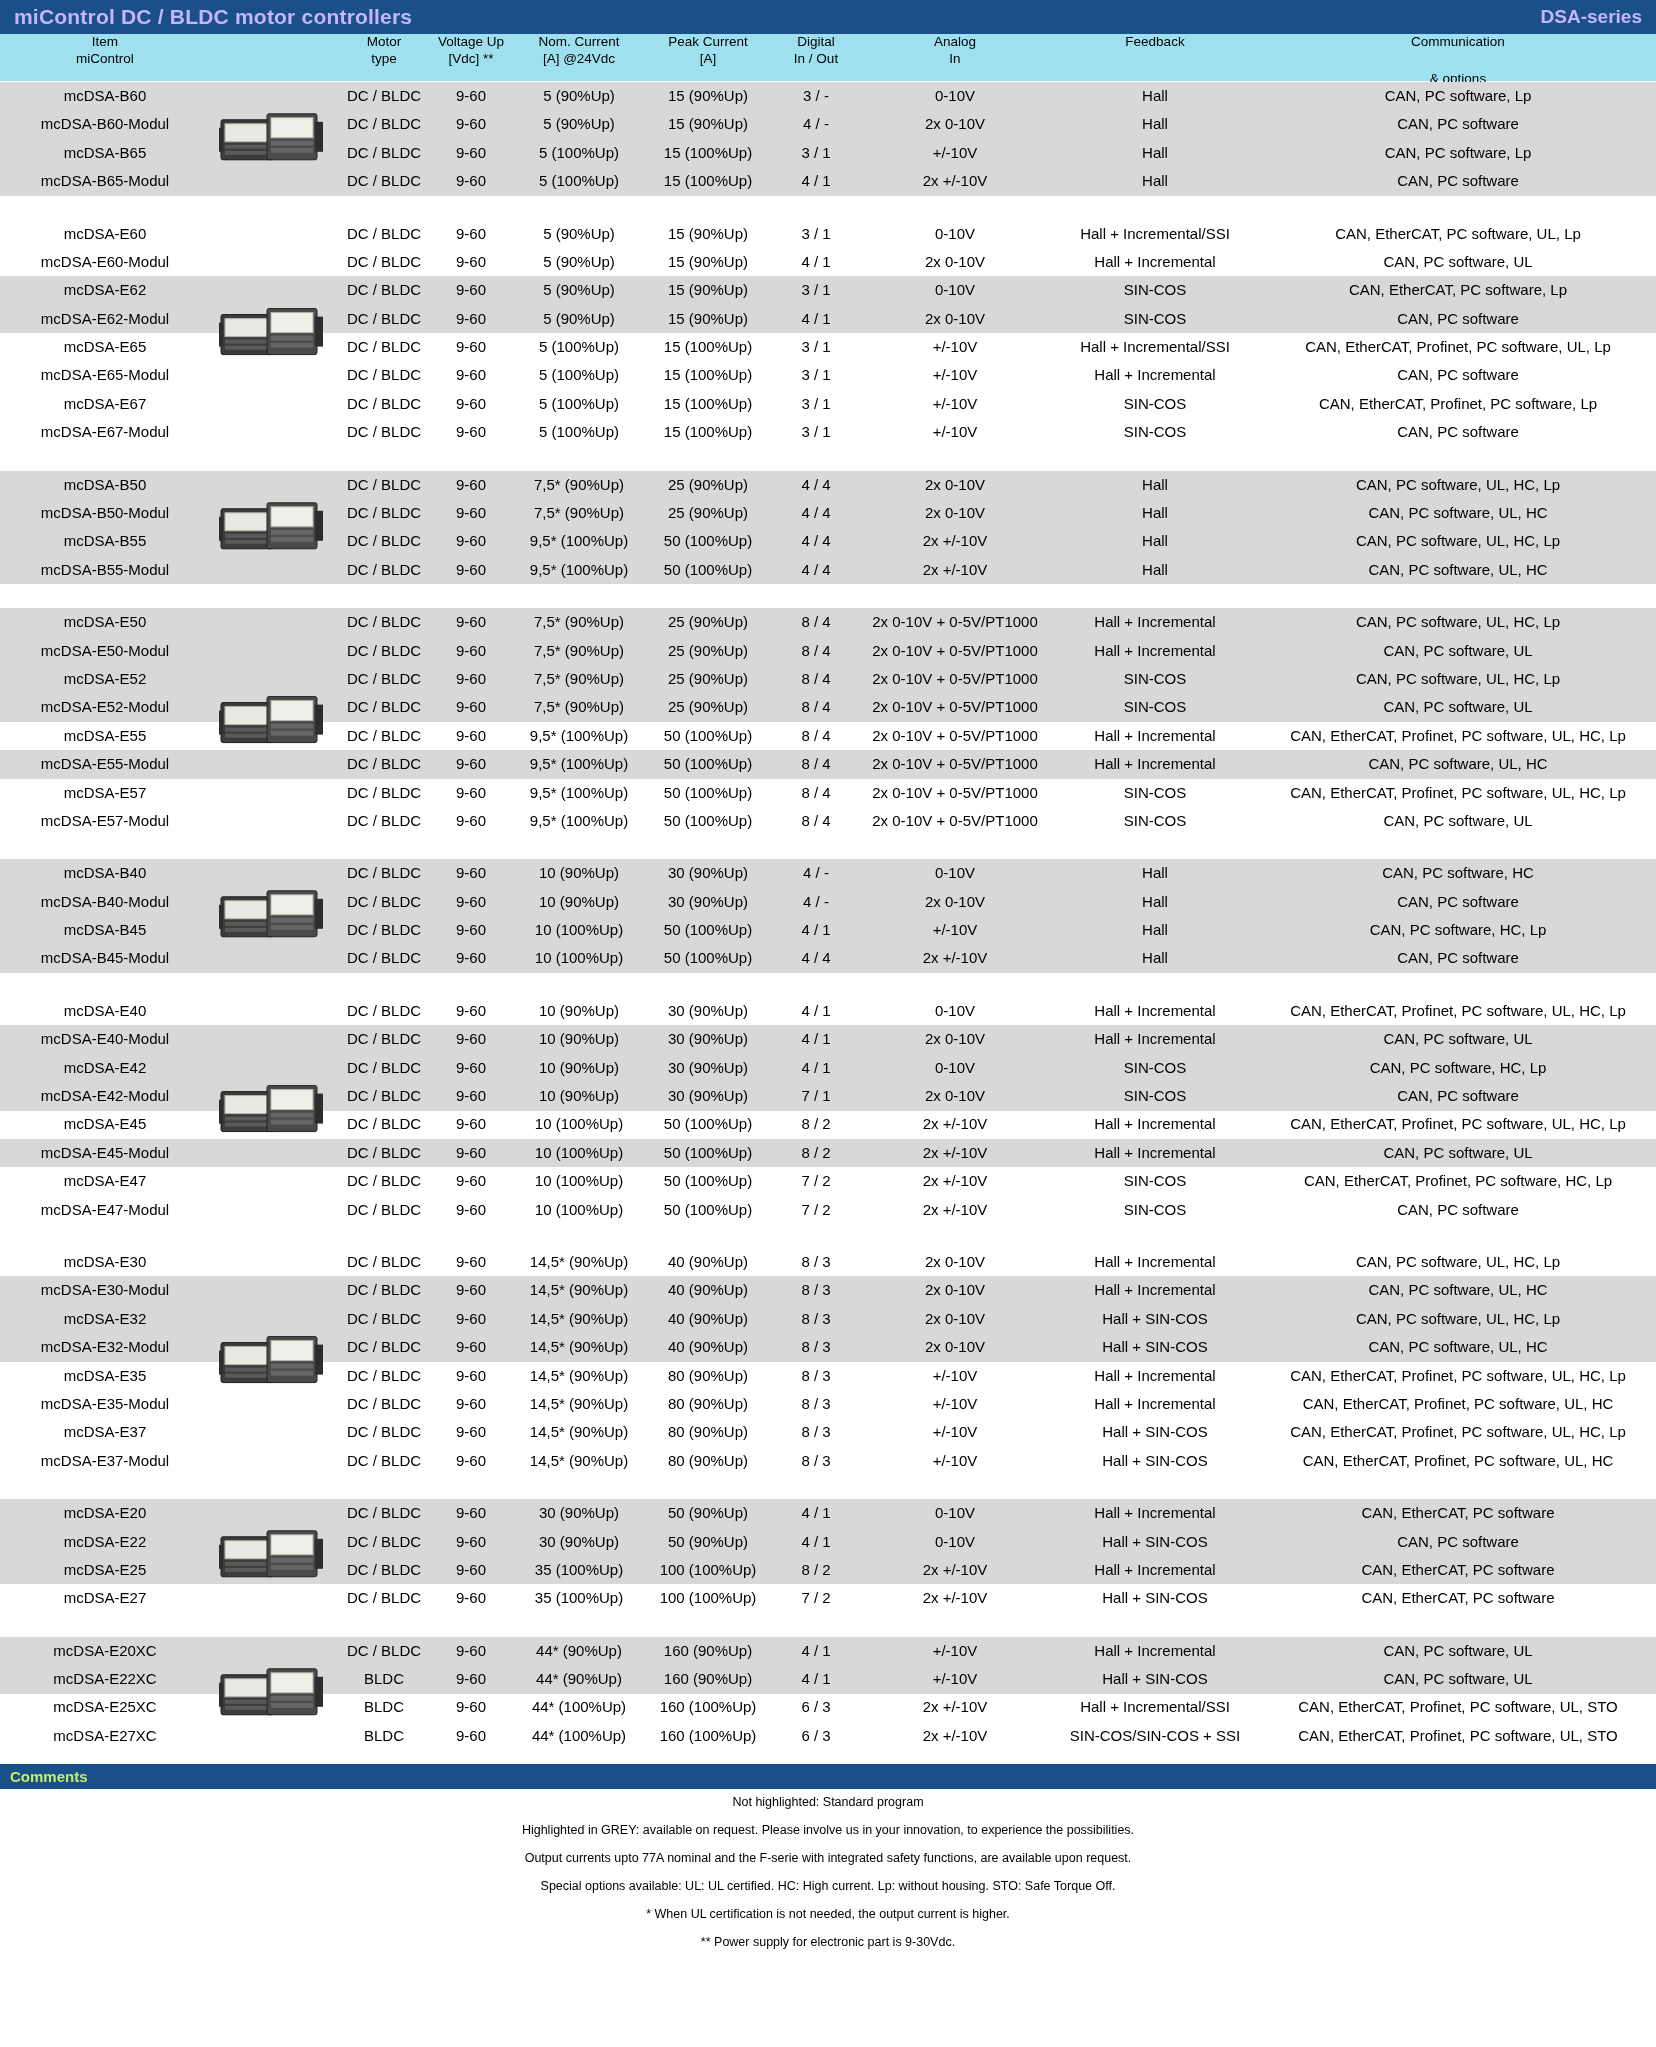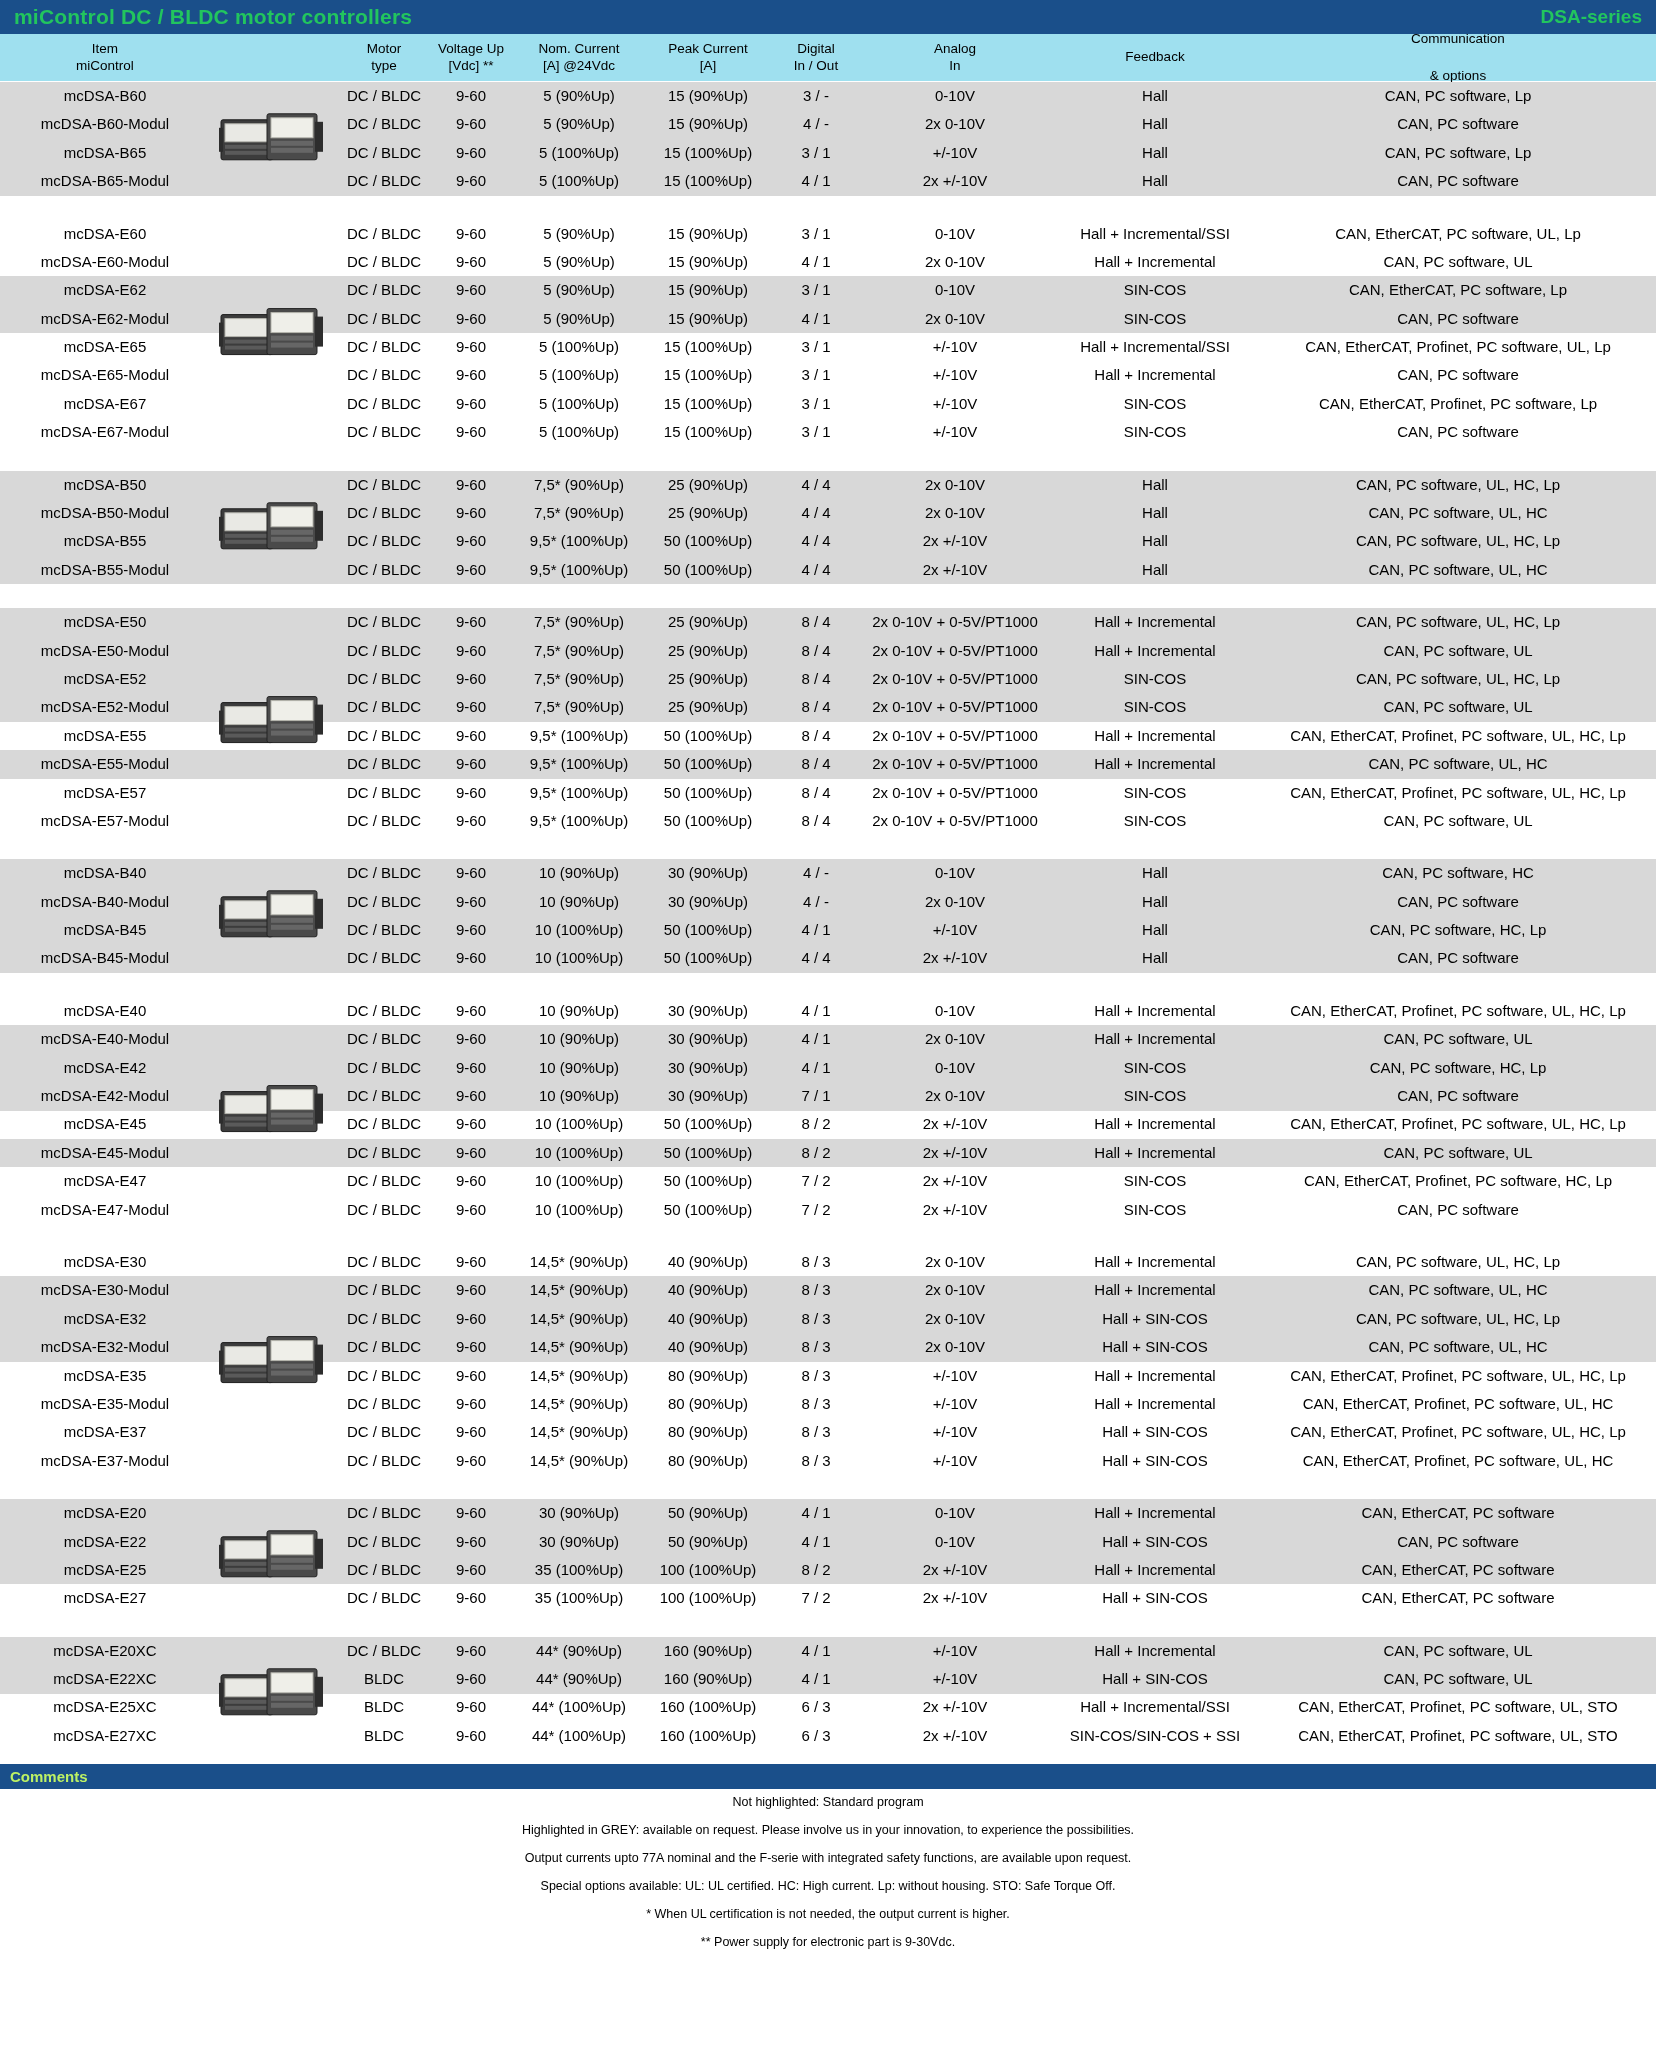--- a/index.html
+++ b/index.html
@@ -11,40 +11,40 @@
   .page {
     width: 1656px;
     min-height: 2047px;
     position: relative;
     background: #ffffff;
   }
   
   .titlebar {
     height: 34px;
     background: #1a4f8a;
-    color: #22c55e;
+    color: #c4b5fd;
     display: flex;
     align-items: center;
     justify-content: space-between;
     padding: 0 14px;
   }
   .titlebar .t-left {
     font-size: 21px;
     font-weight: bold;
     letter-spacing: 0.2px;
   }
   .titlebar .t-right {
     font-size: 19px;
     font-weight: bold;
   }
   
   .headerrow {
     background: #9fe0ef;
     display: flex;
-    align-items: center;
+    align-items: flex-start;
     height: 48px;
     border-bottom: 1px solid #ffffff;
   }
   .headerrow .hc {
     font-size: 13.5px;
     color: #000;
     display: flex;
     flex-direction: column;
     align-items: center;
     justify-content: center;

